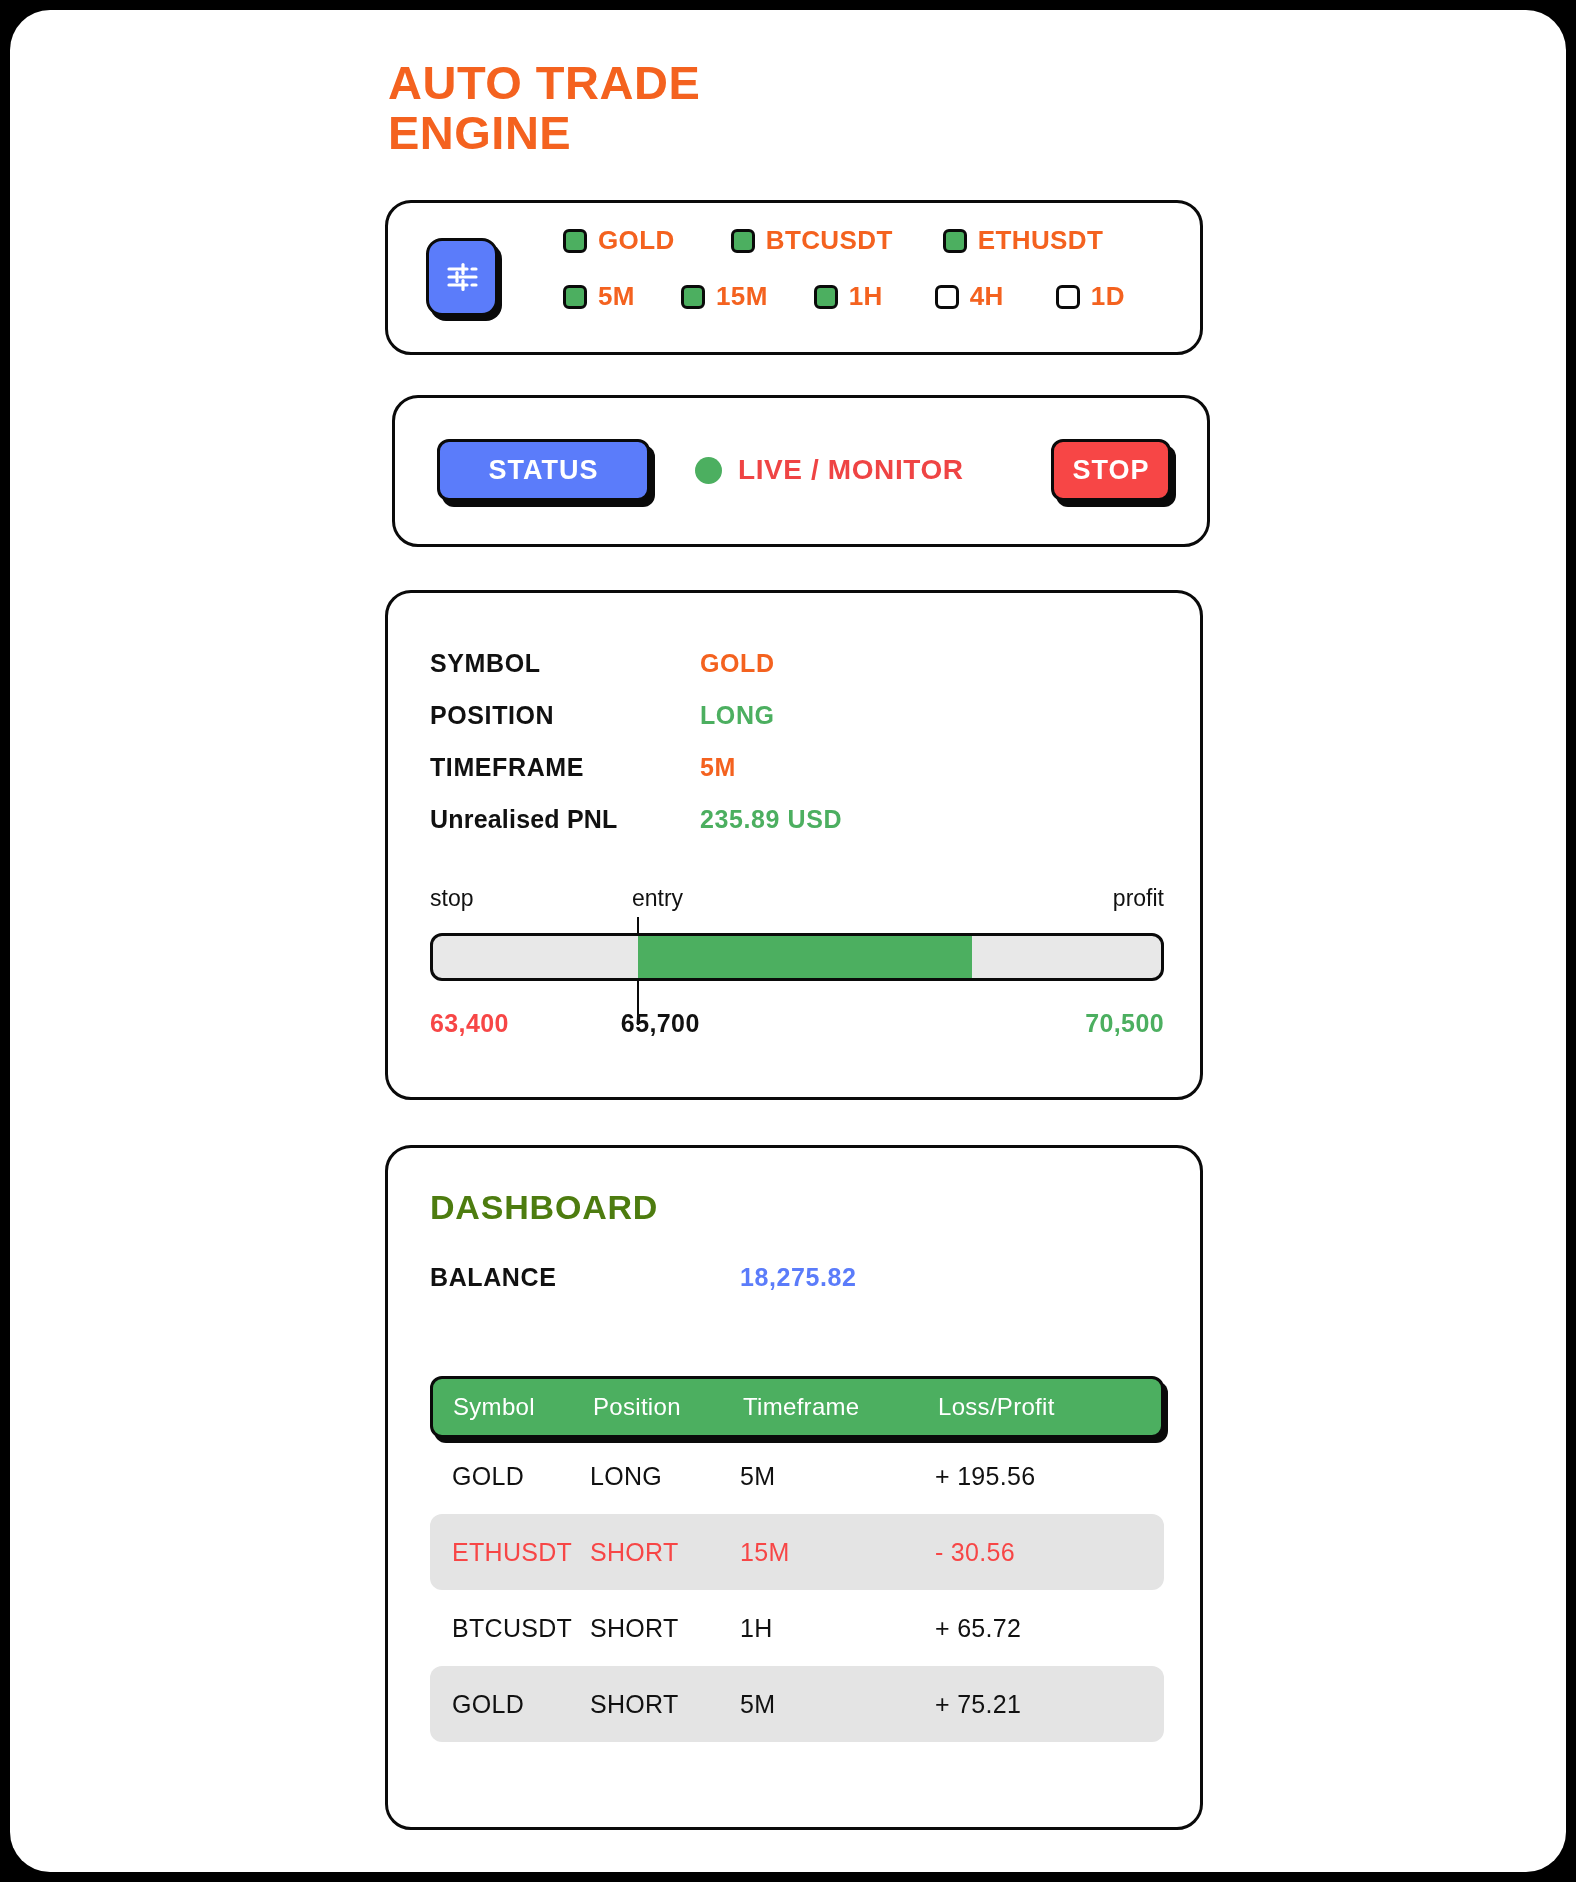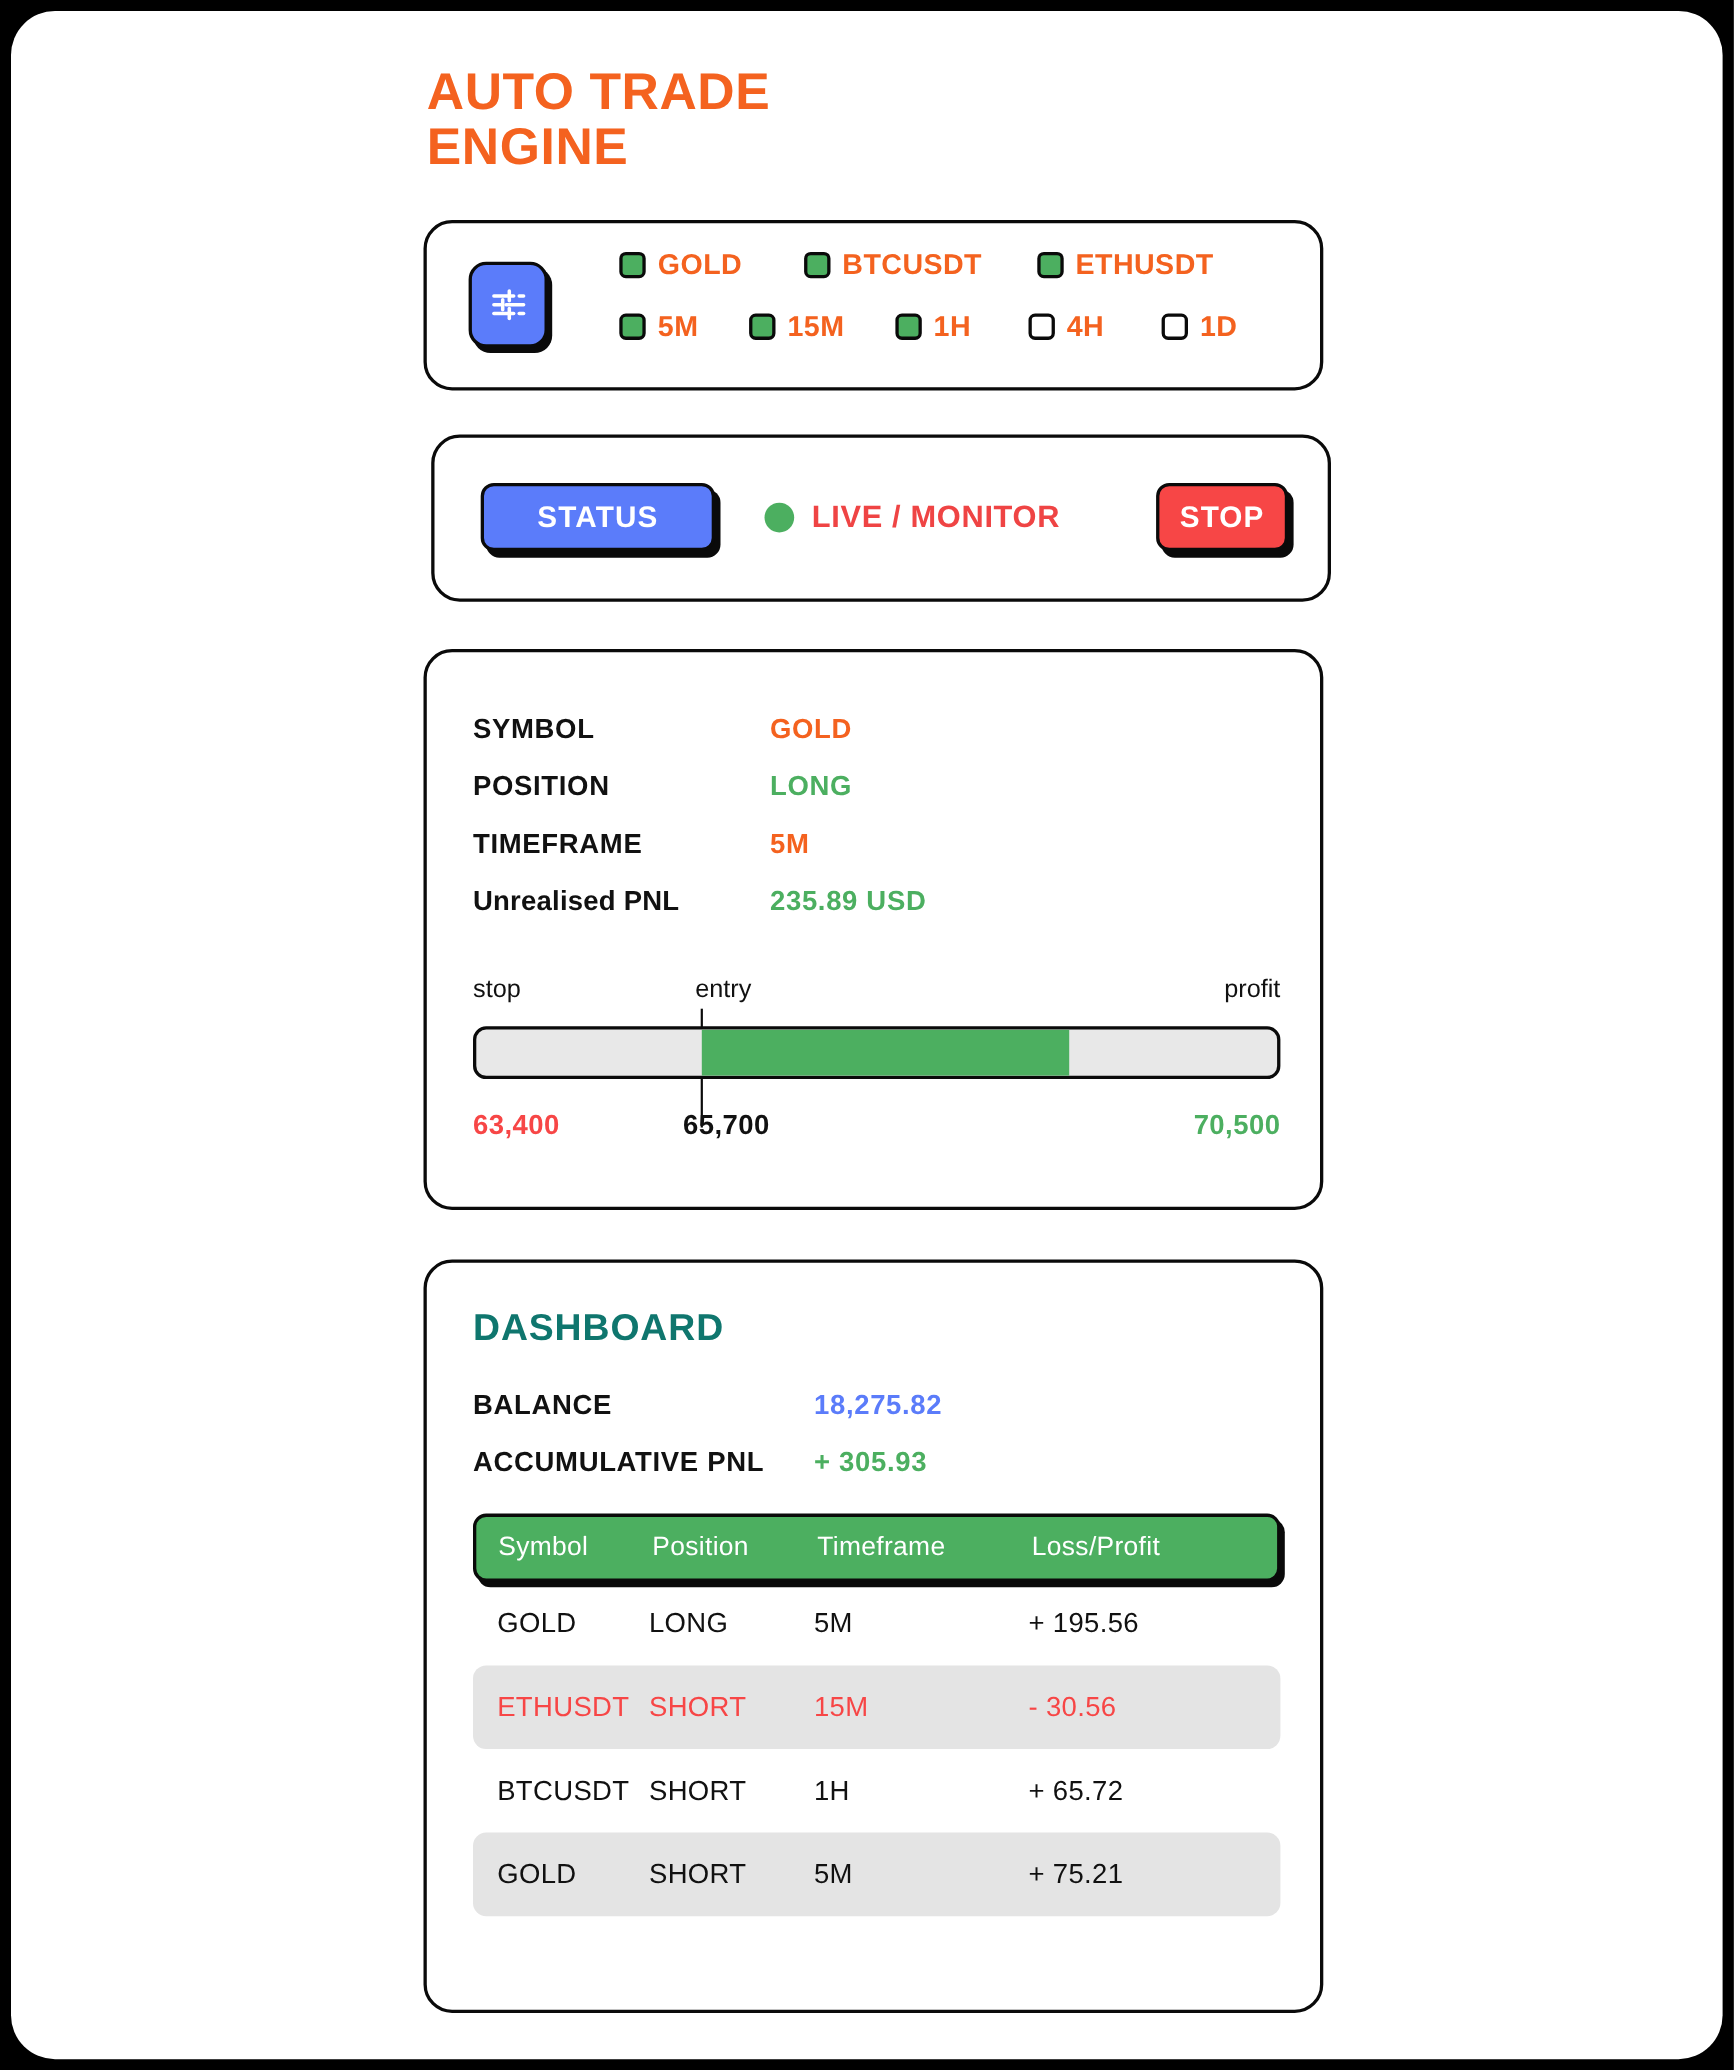--- a/index.html
+++ b/index.html
@@ -219,21 +219,21 @@
 
   
   #dashboard-card {
     left: 375px; top: 1135px;
     width: 818px; height: 685px;
   }
   .dash-title {
     position: absolute;
     left: 42px; top: 40px;
     font-size: 34px; font-weight: 700;
-    color: #0f766e;
+    color: #4d7c0f;
     letter-spacing: 0.8px;
   }
   #kv-balance { left: 42px; top: 115px; }
   #kv-accum   { left: 42px; top: 167px; }
   #kv-balance .k, #kv-accum .k { width: 310px; }
 
   .table {
     position: absolute;
     left: 42px; top: 228px;
     width: 734px;
@@ -387,24 +387,20 @@
     </div>
   </div>
 
   <div class="card" id="dashboard-card">
 
     <div class="dash-title">DASHBOARD</div>
 
     <div class="kv" id="kv-balance">
       <span class="k">BALANCE</span>
       <span class="v v-blue">18,275.82</span>
-    </div>
-    <div class="kv" id="kv-accum">
-      <span class="k">ACCUMULATIVE PNL</span>
-      <span class="v v-green">+ 305.93</span>
     </div>
 
     <div class="table">
       <div class="t-head">
         <span class="cell c-symbol">Symbol</span>
         <span class="cell c-position">Position</span>
         <span class="cell c-timeframe">Timeframe</span>
         <span class="cell c-profit">Loss/Profit</span>
       </div>
       <div id="table-body">

